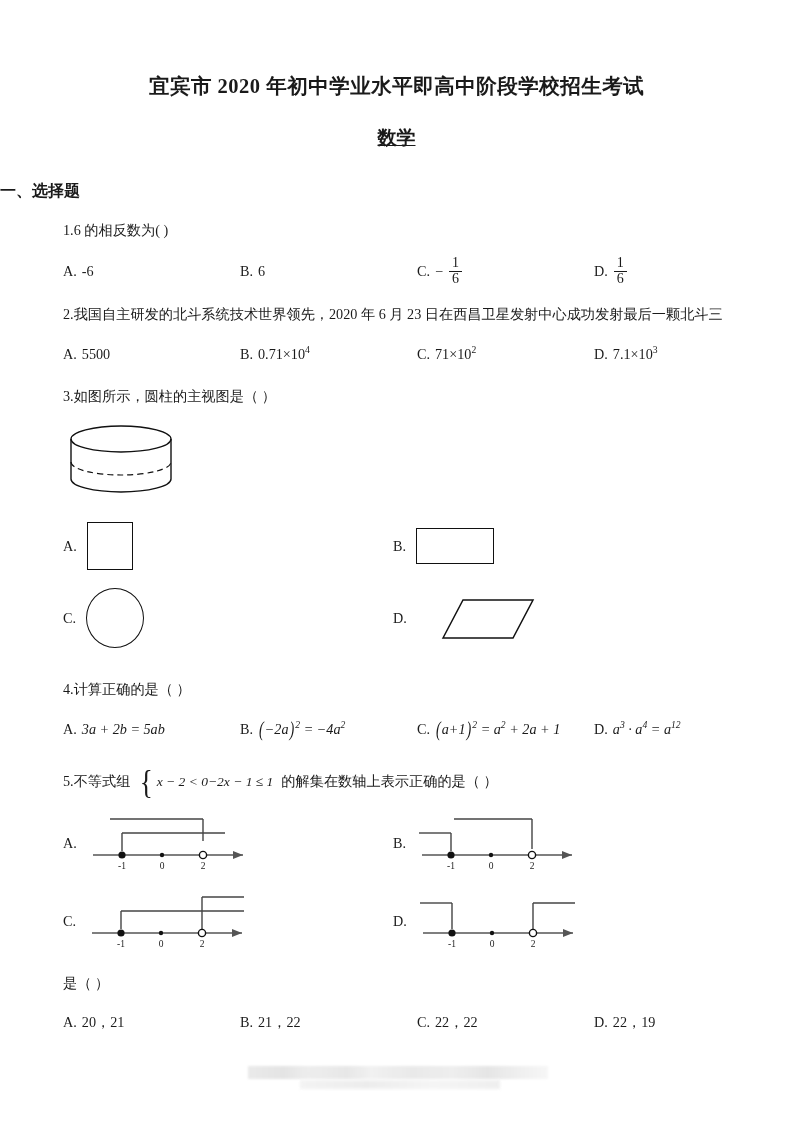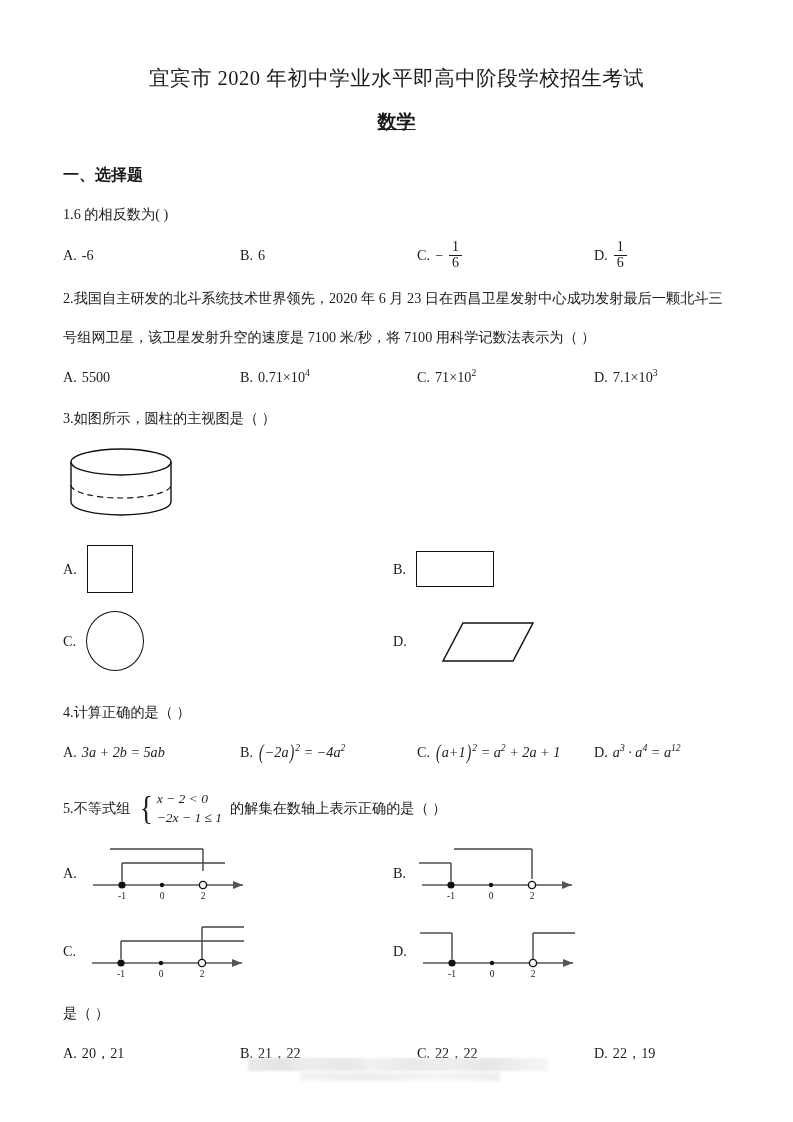--- a/index.html
+++ b/index.html
@@ -20,40 +20,39 @@
     width: 793px;
     height: 1122px;
     box-sizing: border-box;
     padding: 0;
   }
 
   
   .doc-title {
     text-align: center;
     font-size: 20.5px;
-    font-weight: normal;
+    font-weight: bold;
     letter-spacing: 0.5px;
-    margin: 0;
+    margin: 8px;
     padding-top: 64px;
     line-height: 1.4;
   }
   .doc-subtitle {
     text-align: center;
     font-size: 19px;
     font-weight: bold;
     margin: 0;
     padding-top: 16px;
     line-height: 1.4;
     text-decoration: underline;
   }
   .section-title {
     font-size: 16px;
     font-weight: bold;
     margin: 0;
-    padding-left: 63px;
     padding-top: 28px;
     line-height: 1.5;
   }
 
   
   .question {
     padding-left: 63px;
     padding-right: 22px;
     font-size: 14.2px;
     line-height: 1.95;
@@ -111,21 +110,20 @@
     gap: 2px;
   }
   .sysbrace .brace {
     font-size: 34px;
     line-height: 0.85;
     font-weight: 300;
     transform: scaleX(0.8);
   }
   .sysbrace .rows {
     display: inline-flex;
-    flex-direction: column;
     font-size: 13.5px;
     line-height: 1.35;
   }
 
   
   .fig-cylinder { padding-left: 63px; padding-top: 12px; }
 
   .shape-row {
     display: flex;
     padding-left: 63px;
@@ -230,21 +228,20 @@
         <span class="frac">
           <span class="num">1</span>
           <span class="den">6</span>
         </span>
       </div>
     </div>
   </div>
 
   <div class="question">
     <p class="q-stem">2.我国自主研发的北斗系统技术世界领先，2020 年 6 月 23 日在西昌卫星发射中心成功发射最后一颗北斗三</p>
-    <p class="q-stem tight">号组网卫星，该卫星发射升空的速度是 7100 米/秒，将 7100 用科学记数法表示为（   ）</p>
     <div class="opt-row">
       <div class="opt">
         <span class="opt-label">A.</span>
         <span>5500</span>
       </div>
       <div class="opt">
         <span class="opt-label">B.</span>
         <span><span>0.71×10</span><sup class="exp">4</sup></span>
       </div>
       <div class="opt">

